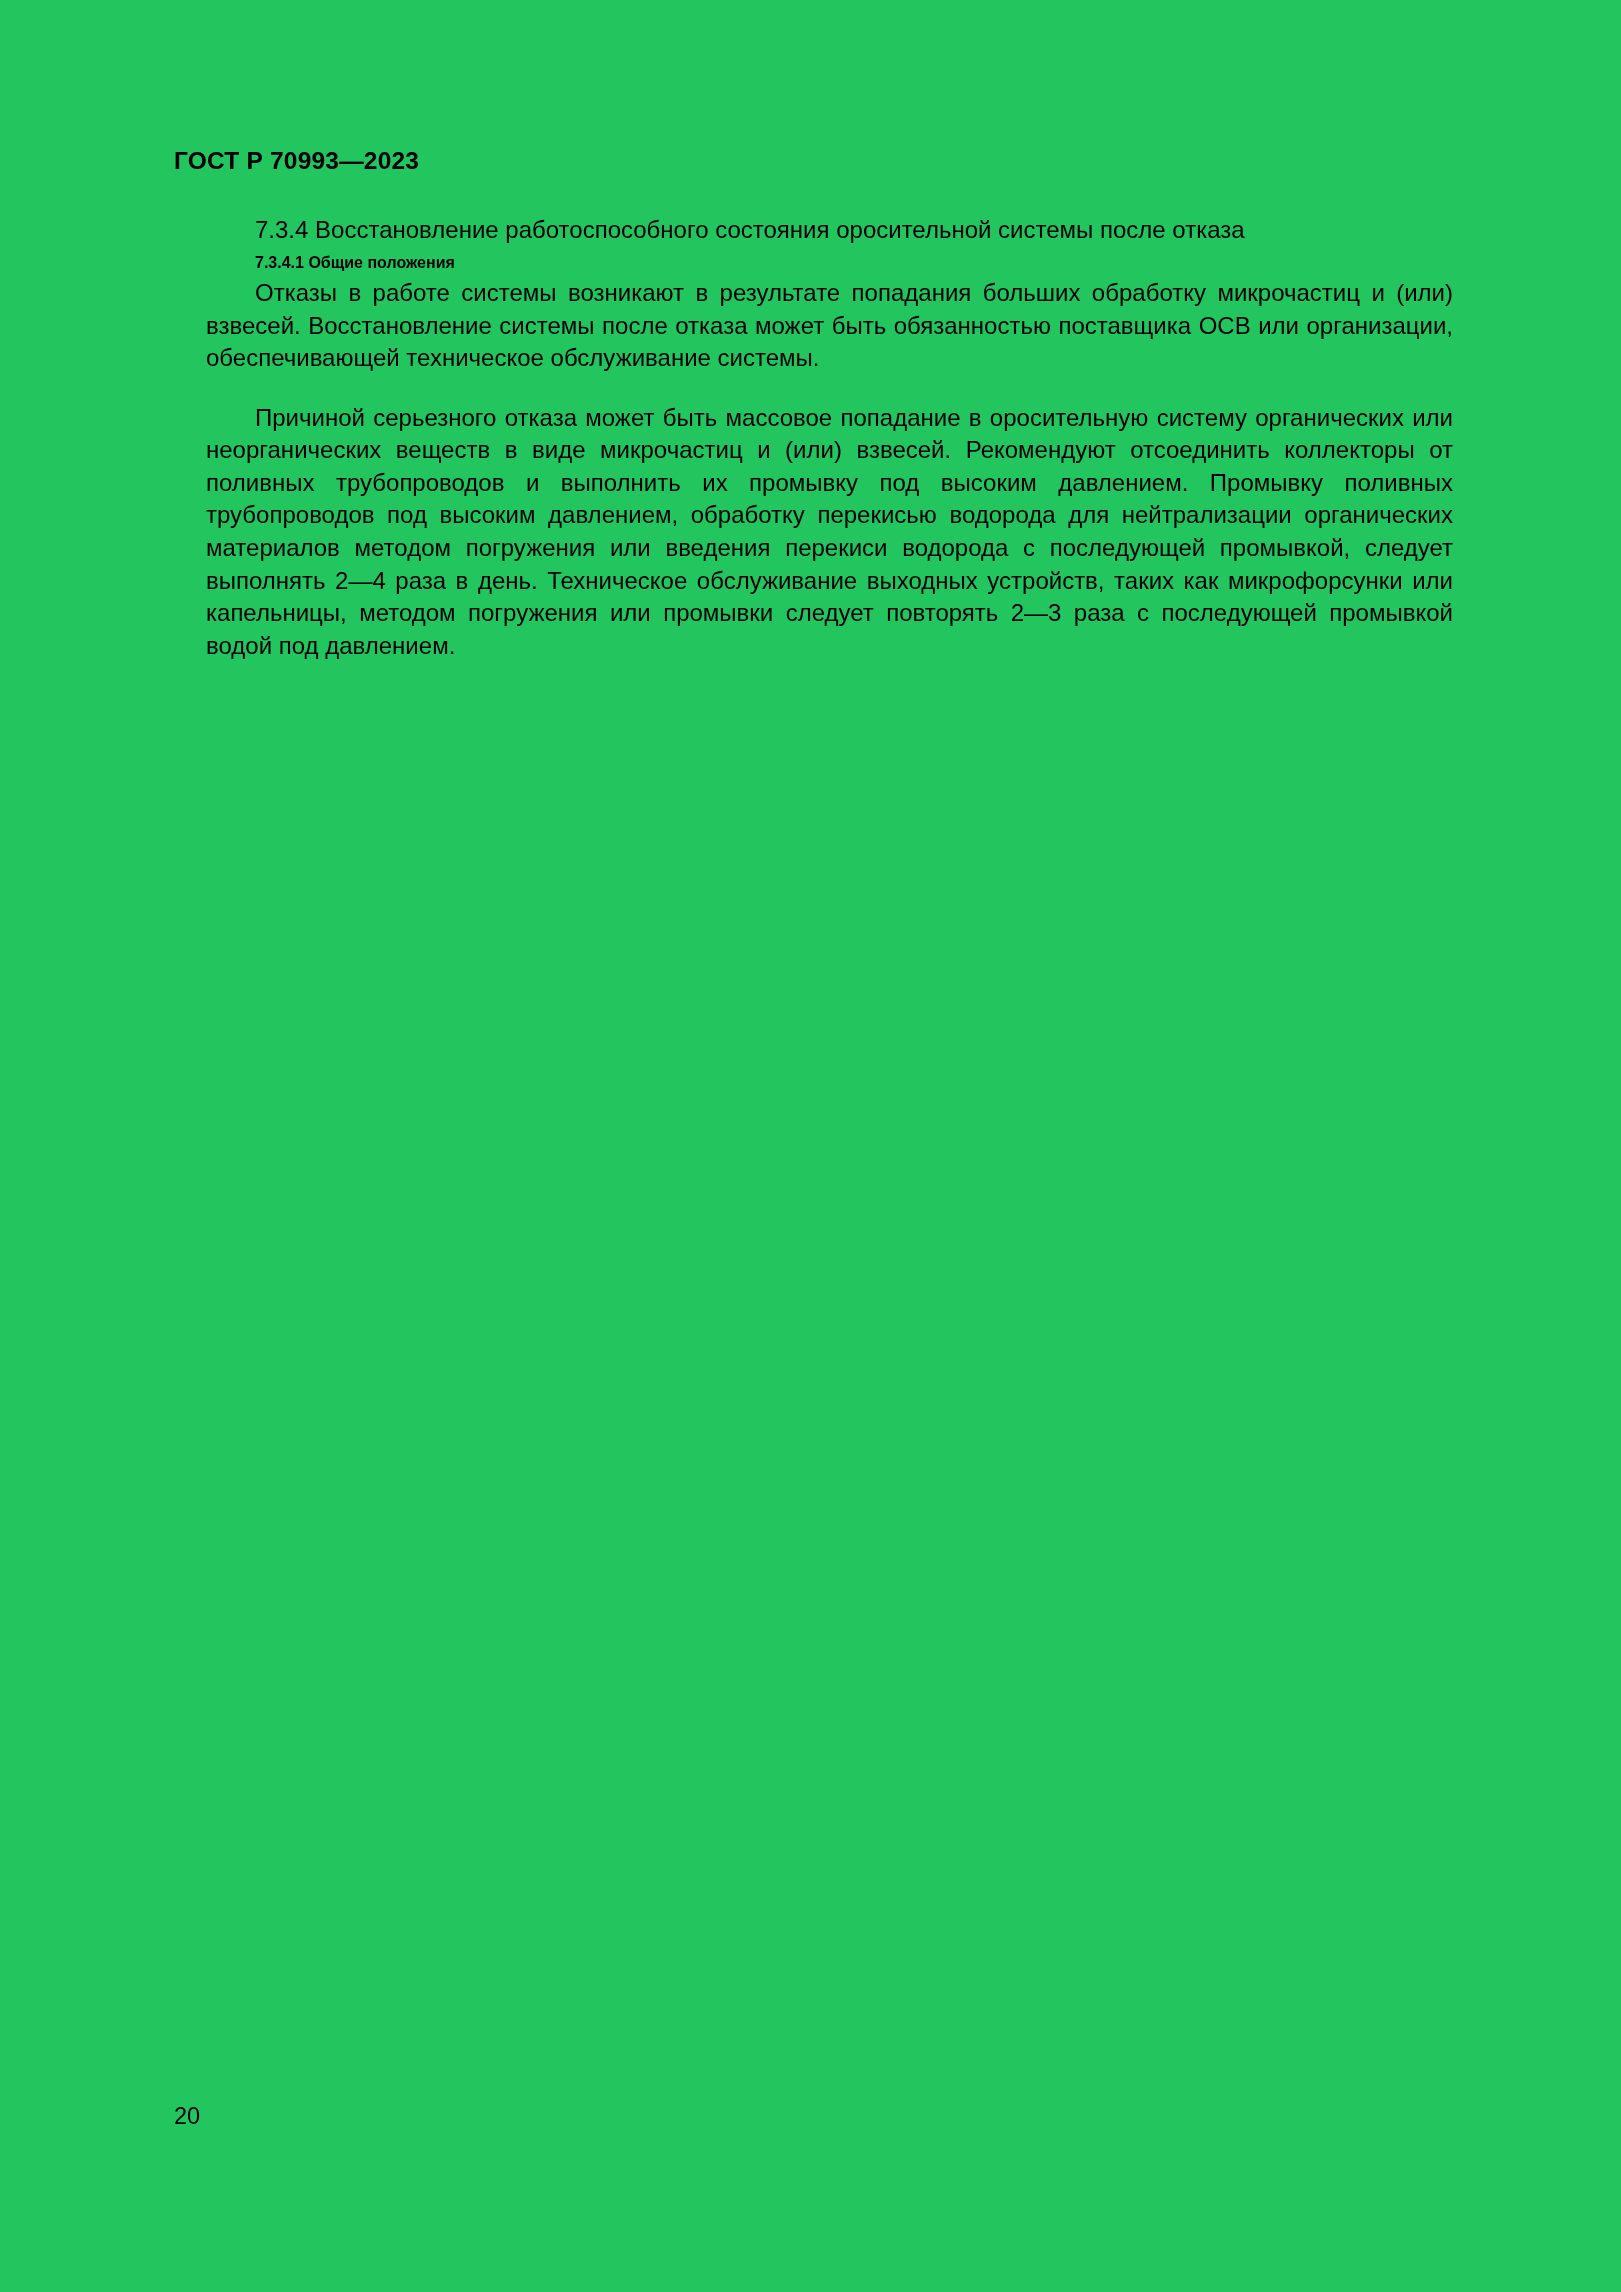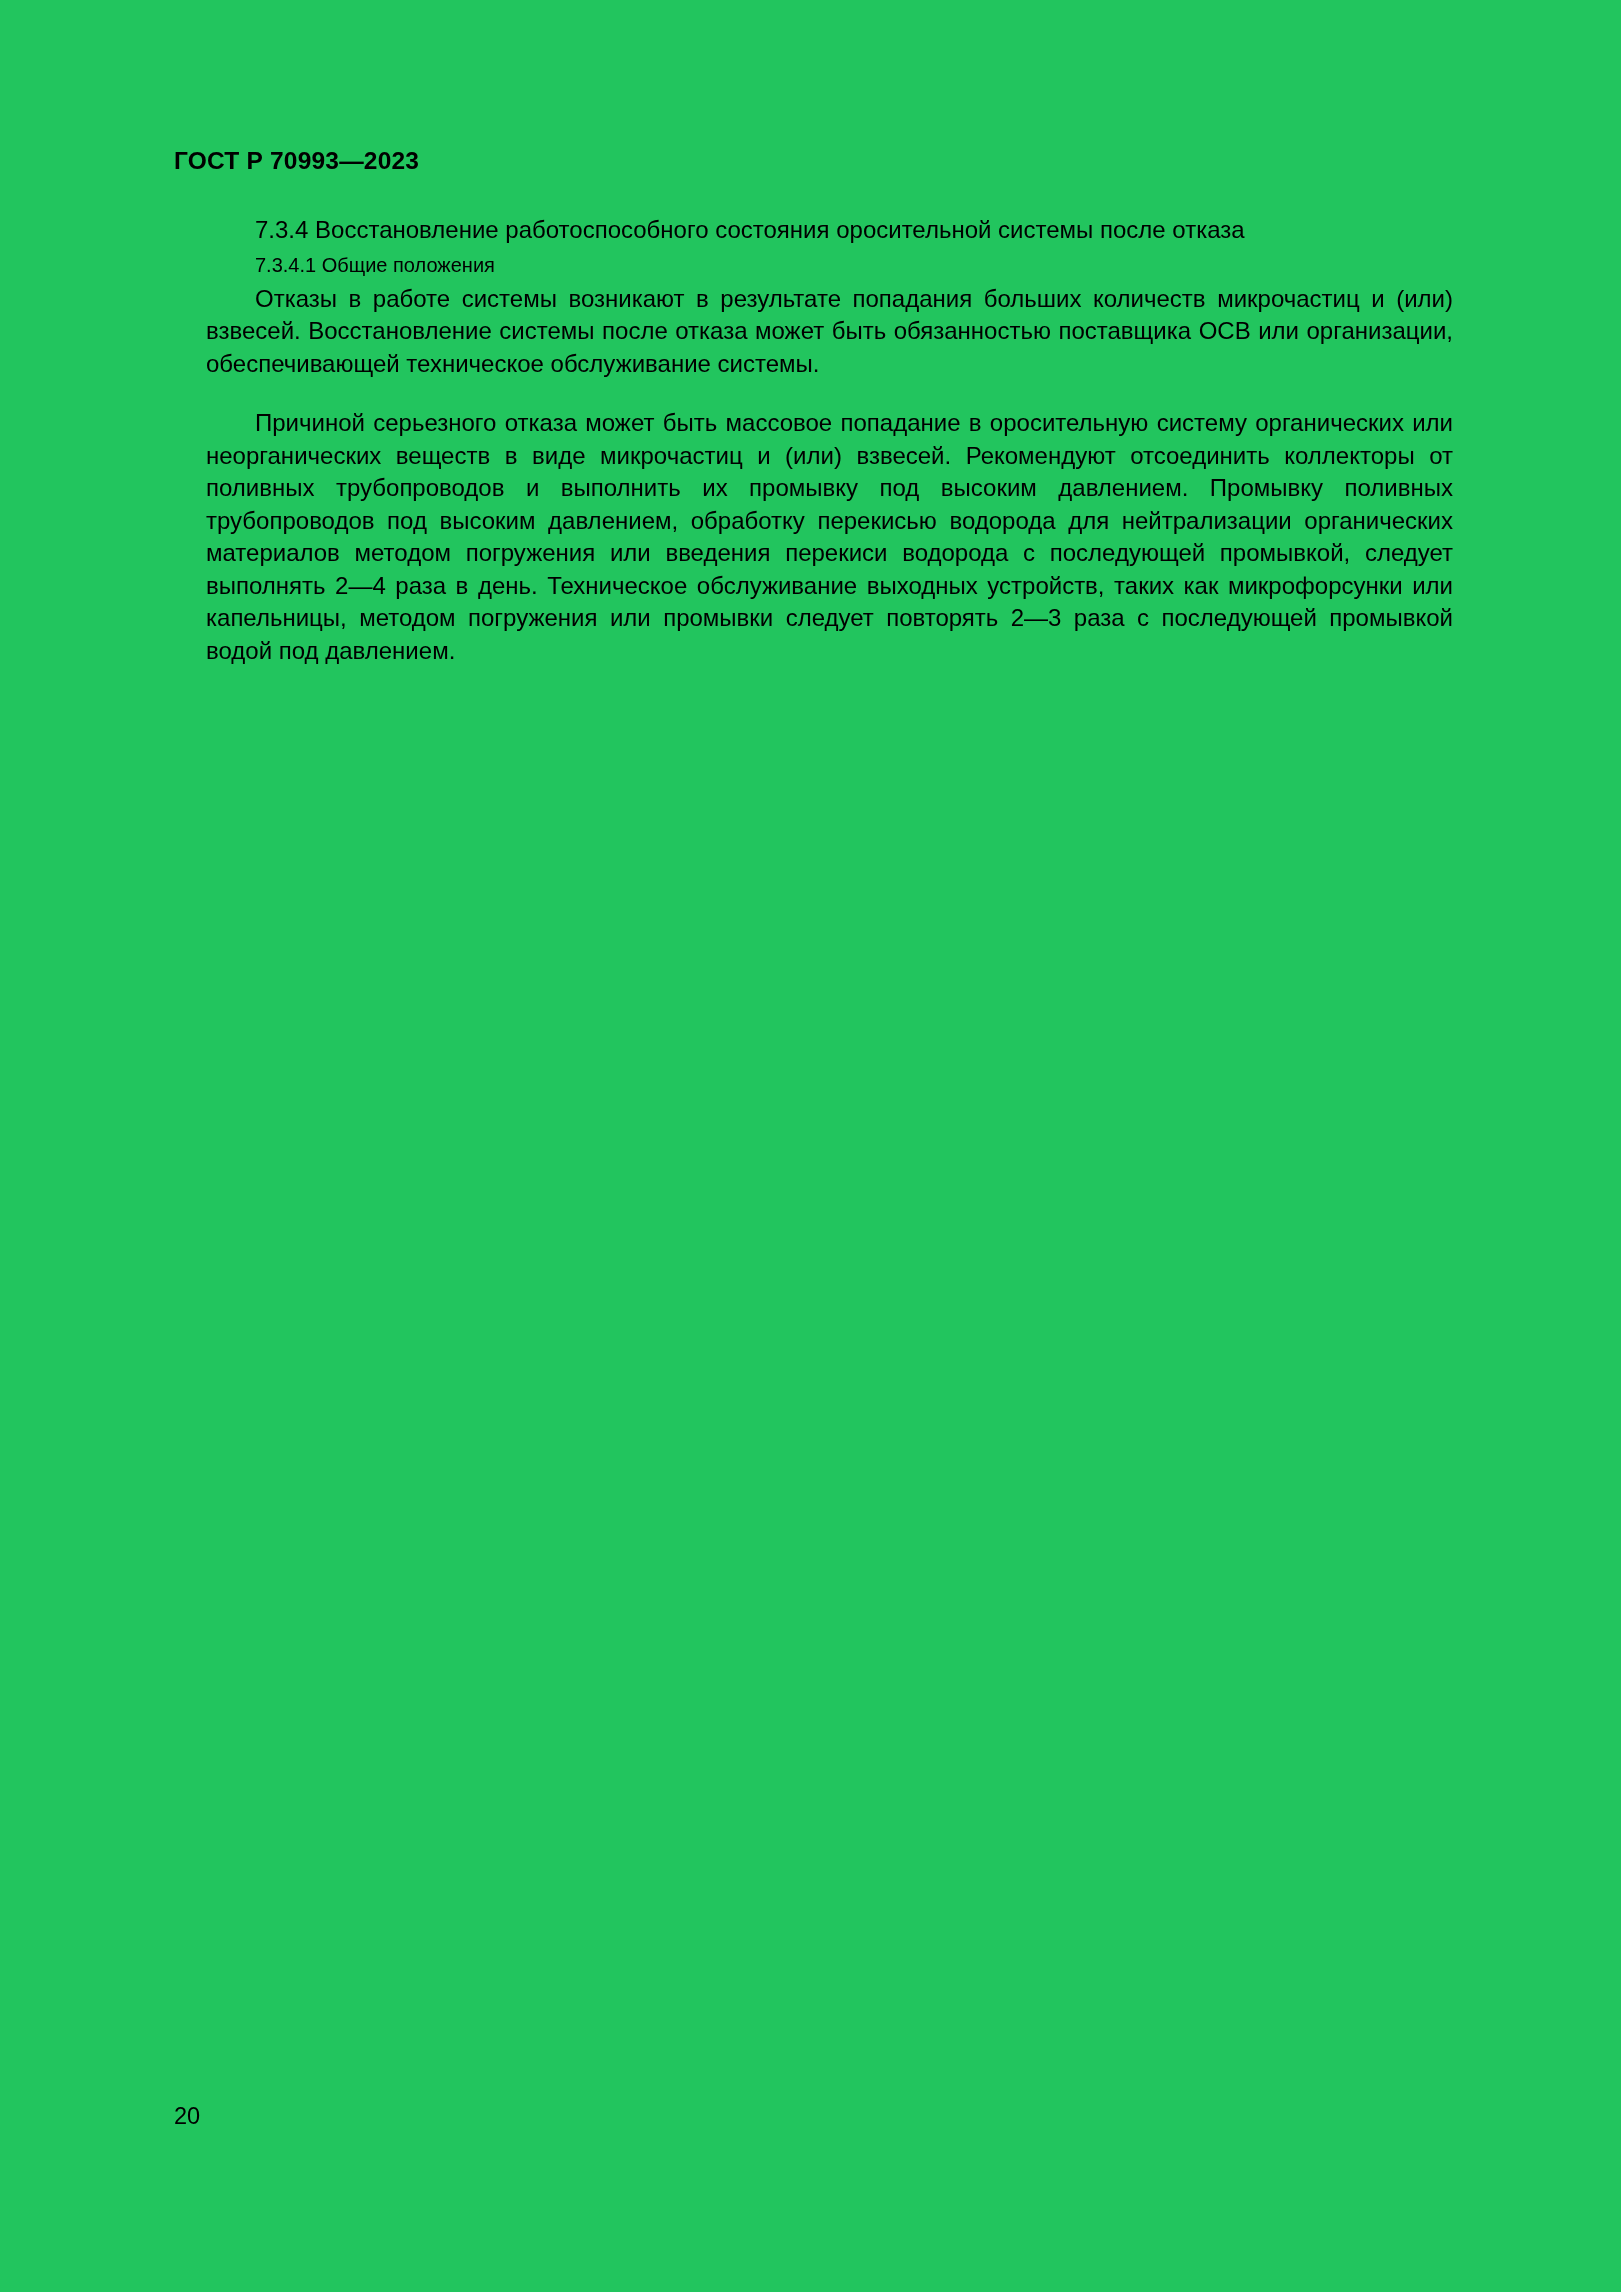--- a/index.html
+++ b/index.html
@@ -38,22 +38,22 @@
     width: 1247px;
   }
   .h4 {
     font-size: 24px;
     font-weight: normal;
     margin: 0 0 5.9px 0;
     text-indent: 49px;
     line-height: 1.34;
   }
   .h5 {
-    font-size: 20px;
-    font-weight: normal;
+    font-size: 16px;
+    font-weight: bold;
     margin: 0 0 3.9px 0;
     text-indent: 49px;
     line-height: 1.34;
   }
   .para {
     font-size: 24px;
     line-height: 1.355;
     margin: 0 0 3.9px 0;
     text-indent: 49px;
     text-align: justify;
@@ -76,21 +76,21 @@
 <div class="page">
 
   <div class="header">ГОСТ Р 70993—2023</div>
 
   <div class="content">
 
     <div class="h4">7.3.4  Восстановление работоспособного состояния оросительной системы после отказа</div>
 
     <div class="h5">7.3.4.1  Общие положения</div>
 
-    <p class="para">Отказы в работе системы возникают в результате попадания больших количеств микрочастиц и (или) взвесей. Восстановление системы после отказа может быть обязанностью поставщика ОСВ или организации, обеспечивающей техническое обслуживание системы.</p>
+    <p class="para">Отказы в работе системы возникают в результате попадания больших обработку микрочастиц и (или) взвесей. Восстановление системы после отказа может быть обязанностью поставщика ОСВ или организации, обеспечивающей техническое обслуживание системы.</p>
 
 
     <p class="para last">Причиной серьезного отказа может быть массовое попадание в оросительную систему органических или неорганических веществ в виде микрочастиц и (или) взвесей. Рекомендуют отсоединить коллекторы от поливных трубопроводов и выполнить их промывку под высоким давлением. Промывку поливных трубопроводов под высоким давлением, обработку перекисью водорода для нейтрализации органических материалов методом погружения или введения перекиси водорода с последующей промывкой, следует выполнять 2—4 раза в день. Техническое обслуживание выходных устройств, таких как микрофорсунки или капельницы, методом погружения или промывки следует повторять 2—3 раза с последующей промывкой водой под давлением.</p>
 
   </div>
 
   <div class="page-number">20</div>
 
 </div>
 

